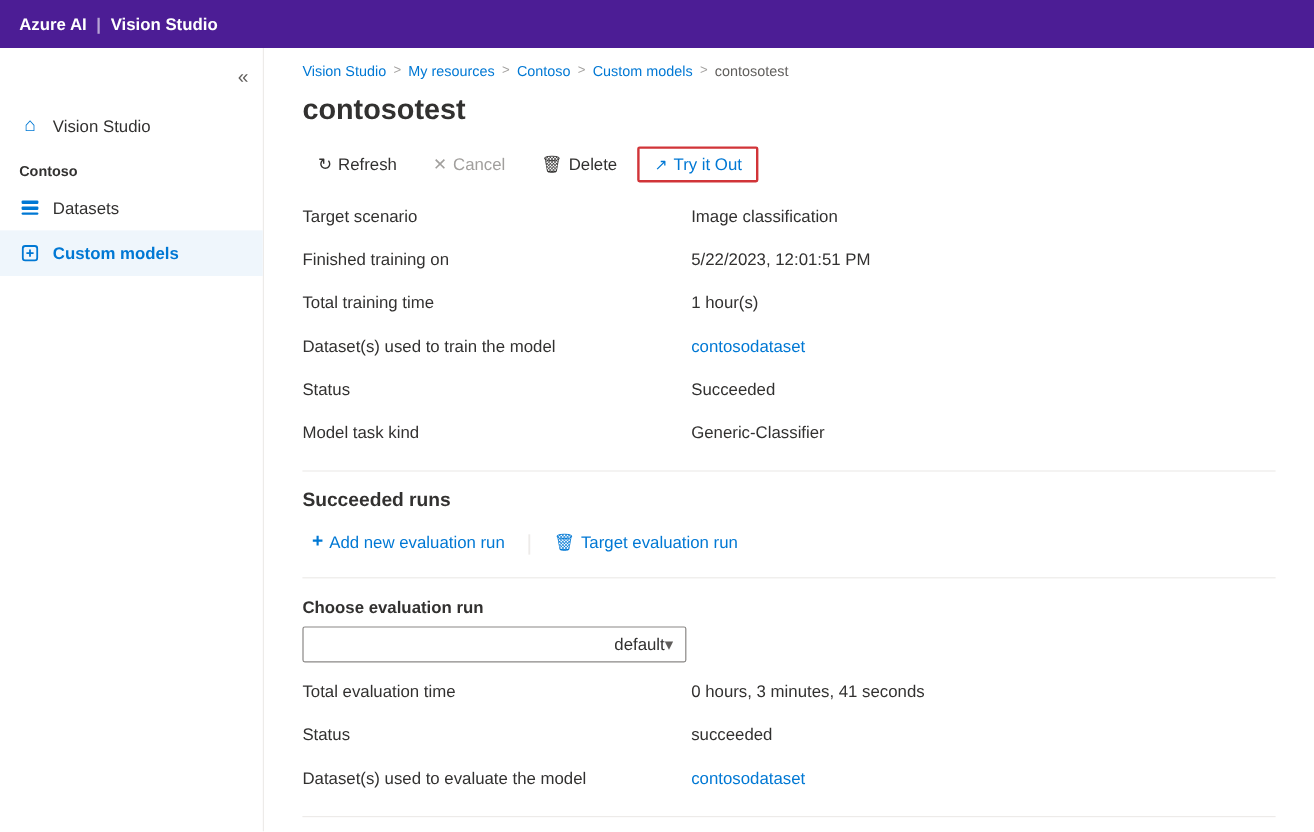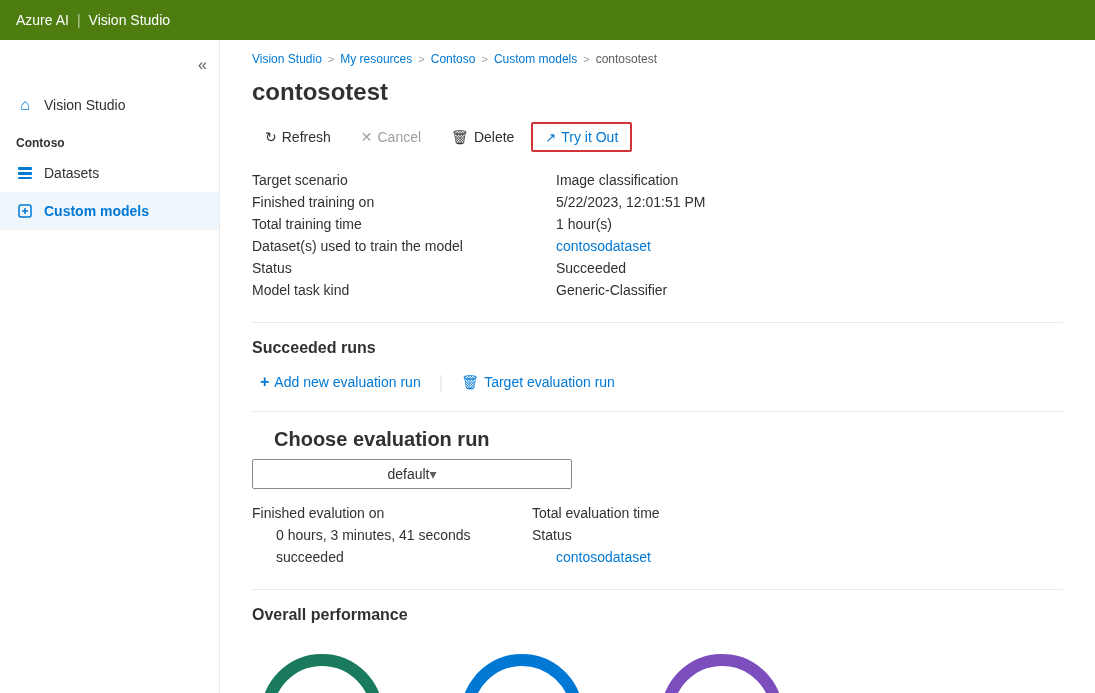--- a/index.html
+++ b/index.html
@@ -1,27 +1,27 @@
 <!DOCTYPE html>
 <html><head>
   <meta charset="utf-8">
   <style>
     * { box-sizing: border-box; margin: 0; padding: 0; }
     body { font-family: 'Segoe UI', Arial, sans-serif; font-size: 14px; color: #323130; background: #fff; }
 
     
     .topbar {
-      background: #4d7c0f;
+      background: #4c1d95;
       color: #fff;
       height: 40px;
       display: flex;
       align-items: center;
       padding: 0 16px;
       font-size: 14px;
-      font-weight: 400;
+      font-weight: 700;
     }
     .topbar-separator {
       margin: 0 8px;
       opacity: 0.6;
     }
 
     
     .app-layout {
       display: flex;
       height: calc(100vh - 40px);
@@ -133,20 +133,21 @@
       color: #0078d4;
     }
     .toolbar-btn.disabled { color: #a19f9d; cursor: default; }
 
     
     .info-table {
       display: grid;
       grid-template-columns: 280px 1fr;
       row-gap: 6px;
       margin-bottom: 24px;
+      gap: 20px;
     }
     .info-label { color: #323130; font-size: 14px; }
     .info-value { color: #323130; font-size: 14px; margin-left: 24px; }
     .info-value a { color: #0078d4; text-decoration: none; cursor: pointer; }
 
     
     .section-heading {
       font-size: 16px;
       font-weight: 700;
       color: #323130;
@@ -168,36 +169,35 @@
       border: none;
       color: #0078d4;
       cursor: pointer;
       font-size: 14px;
       padding: 4px 8px;
     }
     .eval-sep { color: #edebe9; font-size: 18px; margin: 0 2px; }
 
     
     .eval-choose-label {
-      font-size: 20px;
+      font-size: 14px;
       font-weight: 600;
       color: #323130;
       margin-bottom: 8px;
-      margin-left: 22px;
     }
 
     
     .dropdown {
       width: 320px;
       border: 1px solid #8a8886;
       border-radius: 2px;
       padding: 6px 10px;
       display: flex;
       align-items: center;
-      justify-content: center;
+      justify-content: flex-end;
       cursor: pointer;
       background: #fff;
       font-size: 14px;
       color: #323130;
       margin-bottom: 16px;
     }
 
     
     .divider {
       border: none;
@@ -344,28 +344,28 @@
 
     <hr class="divider">
 
     <div class="eval-choose-label">Choose evaluation run</div>
     <div class="dropdown">
       <span>default</span>
       <span style="color:#605e5c;">▾</span>
     </div>
 
     <div class="info-table">
-      <span class="info-label">Finished evalution on</span>
 
       <span class="info-label">Total evaluation time</span>
       <span class="info-value">0 hours, 3 minutes, 41 seconds</span>
 
       <span class="info-label">Status</span>
       <span class="info-value">succeeded</span>
 
+      <span class="info-label">Dataset(s) used to evaluate the model</span>
       <span class="info-value">
         <a>contosodataset</a>
       </span>
     </div>
 
     <hr class="divider">
 
     <div class="section-heading">Overall performance</div>
 
     <div class="perf-gauges" id="gauges-container">

